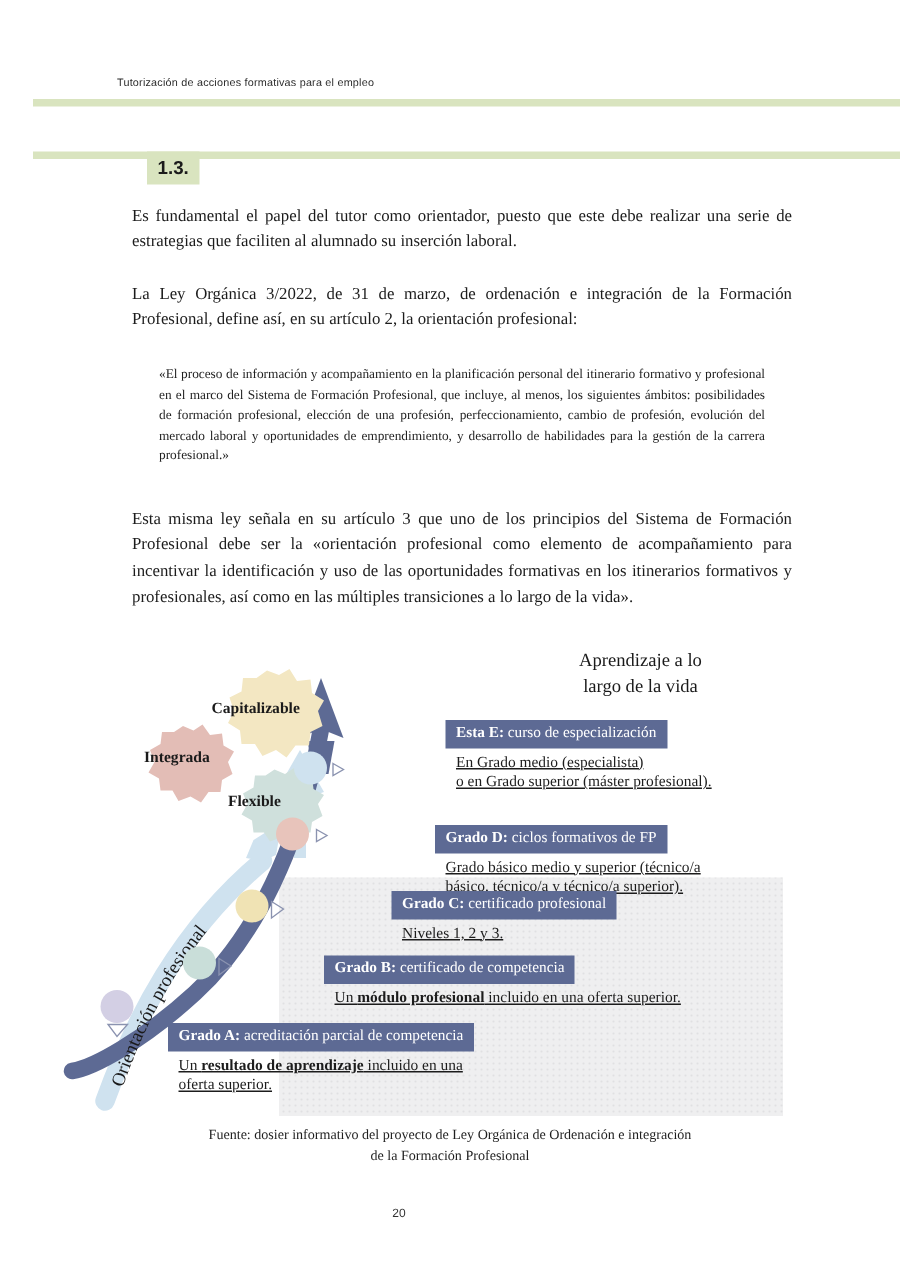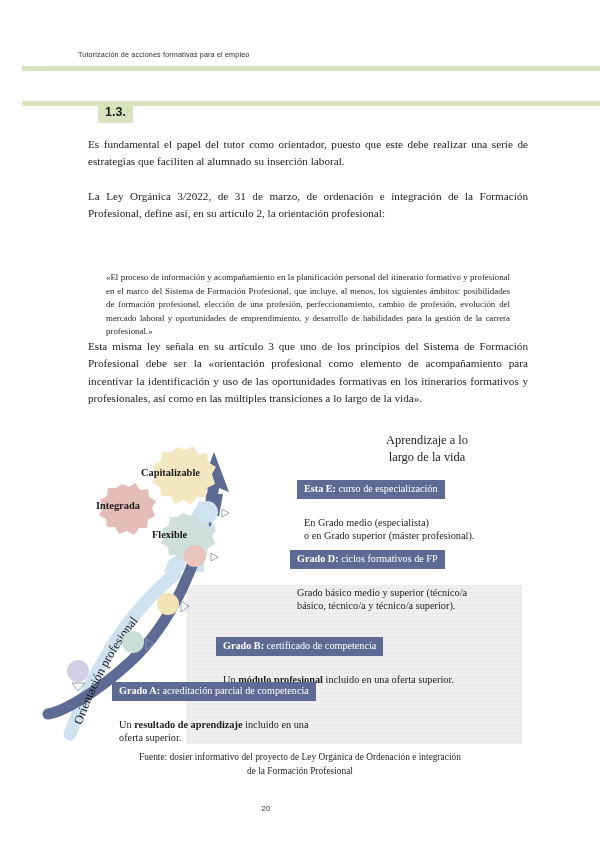--- a/index.html
+++ b/index.html
@@ -49,21 +49,21 @@
     font-family:"Liberation Serif", serif;
     font-size:11.2px;line-height:17.4px;
     text-align:justify;color:#1c1c1c;
   }
   .p1{left:88px;top:136px;width:440px;}
   .p2{left:88px;top:188px;width:440px;}
   .quote{
     position:absolute;left:106px;top:243px;width:404px;
     font-family:"Liberation Serif", serif;
     font-size:8.9px;line-height:13.6px;
-    text-align:justify;color:#1f1f1f;margin-top:28px;
+    text-align:justify;color:#1f1f1f;
   }
   .p3{left:88px;top:338px;width:440px;}
 
   
   .figure{position:absolute;left:0;top:424px;width:600px;height:360px;}
   .fig-svg{position:absolute;left:0;top:0;}
 
   .fig-title{
     position:absolute;left:337px;top:8px;width:180px;
     text-align:center;font-size:12.4px;line-height:16.5px;
@@ -72,23 +72,23 @@
 
   
   .grade{position:absolute;}
   .gband{
     display:inline-block;background:#5d6a94;color:#ffffff;
     font-size:10.2px;line-height:13px;padding:2.5px 7px 3.5px 7px;
     white-space:nowrap;font-family:"Liberation Serif", serif;
   }
   .gband b{font-weight:bold;}
   .gdesc{
-    margin-top:17px;margin-left:7px;
+    margin-top:3px;margin-left:7px;
     font-size:10.3px;line-height:13.6px;color:#1c1c1c;
-    font-family:"Liberation Serif", serif;white-space:pre-line;
+    font-family:"Liberation Serif", serif;white-space:pre-line;text-decoration:underline;
   }
   .gdesc b{font-weight:bold;}
 
   .gE{left:297px;top:54px;}
   .gD{left:290px;top:124px;}
   .gC{left:261px;top:168px;}
   .gB{left:216px;top:211px;}
   .gA{left:112px;top:256px;}
 
   
@@ -194,20 +194,24 @@
       <div class="gdesc">En Grado medio (especialista)
 o en Grado superior (máster profesional).</div>
     </div>
 
     <div class="grade gD">
       <div class="gband"><b>Grado D:</b><span> ciclos formativos de FP</span></div>
       <div class="gdesc">Grado básico medio y superior (técnico/a
 básico, técnico/a y técnico/a superior).</div>
     </div>
 
+    <div class="grade gC">
+      <div class="gband"><b>Grado C:</b><span> certificado profesional</span></div>
+      <div class="gdesc">Niveles 1, 2 y 3.</div>
+    </div>
 
     <div class="grade gB">
       <div class="gband"><b>Grado B:</b><span> certificado de competencia</span></div>
       <div class="gdesc"><span>Un </span><b>módulo profesional</b><span> incluido en una oferta superior.</span></div>
     </div>
 
     <div class="grade gA">
       <div class="gband"><b>Grado A:</b><span> acreditación parcial de competencia</span></div>
       <div class="gdesc"><span>Un </span><b>resultado de aprendizaje</b><span> incluido en una
 oferta superior.</span></div>

